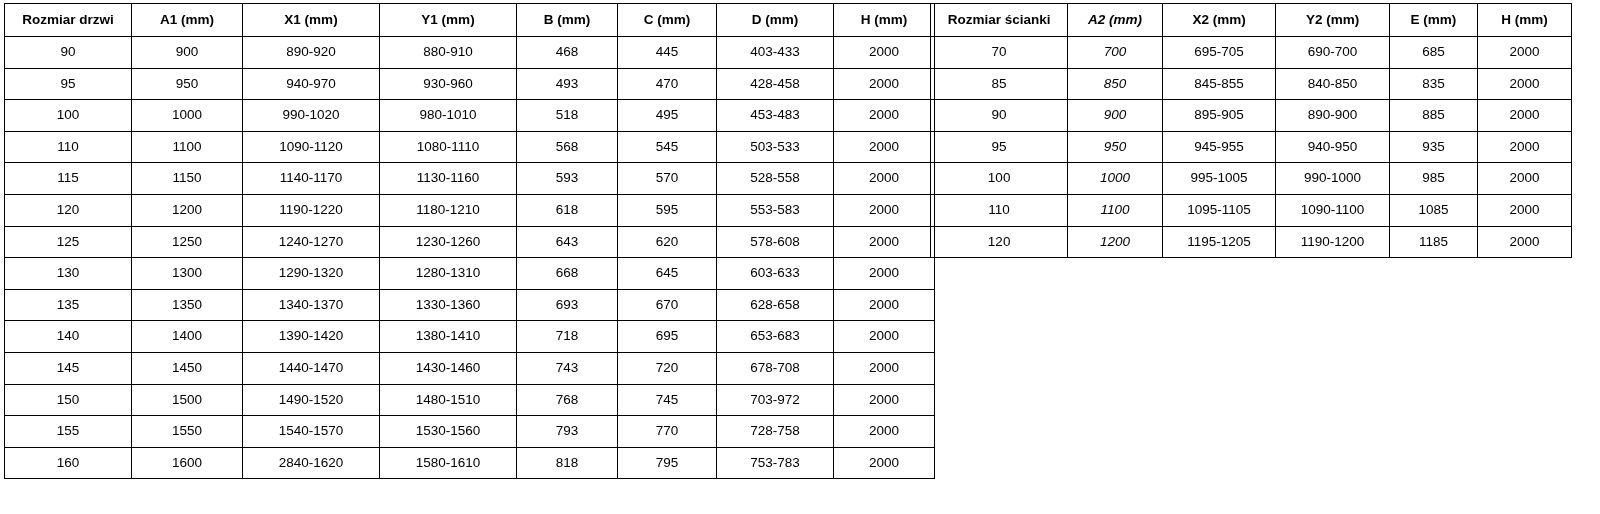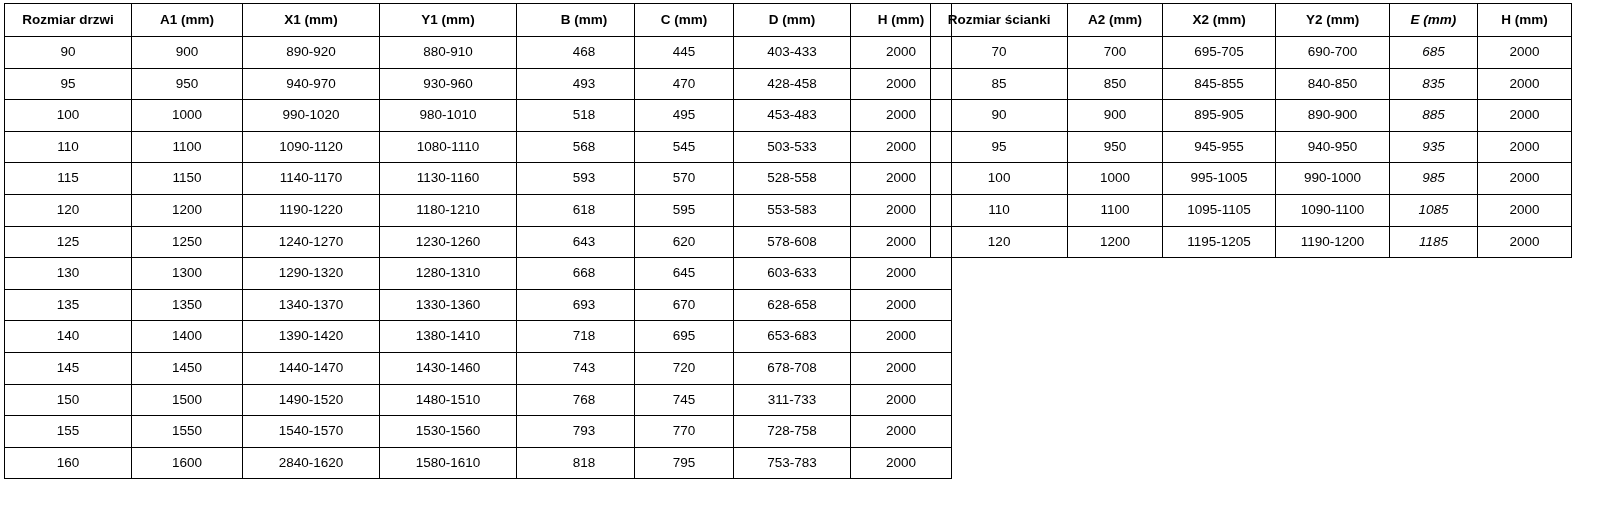--- a/index.html
+++ b/index.html
@@ -43,31 +43,31 @@
   th {
     font-weight: bold;
     height: 32px;
     line-height: 32px;
   }
   
   #doors-table th:nth-child(1), #doors-table td:nth-child(1) { width: 126px; }
   #doors-table th:nth-child(2), #doors-table td:nth-child(2) { width: 110px; }
   #doors-table th:nth-child(3), #doors-table td:nth-child(3) { width: 136px; }
   #doors-table th:nth-child(4), #doors-table td:nth-child(4) { width: 136px; }
-  #doors-table th:nth-child(5), #doors-table td:nth-child(5) { width: 100px; padding-left: 17px; }
+  #doors-table th:nth-child(5), #doors-table td:nth-child(5) { width: 100px; }
   #doors-table th:nth-child(6), #doors-table td:nth-child(6) { width: 98px; }
   #doors-table th:nth-child(7), #doors-table td:nth-child(7) { width: 116px; }
   #doors-table th:nth-child(8), #doors-table td:nth-child(8) { width: 100px; }
 
   
   #wall-table th:nth-child(1), #wall-table td:nth-child(1) { width: 140px; }
-  #wall-table th:nth-child(2), #wall-table td:nth-child(2) { width: 98px; }
+  #wall-table th:nth-child(2), #wall-table td:nth-child(2) { width: 98px; font-style: italic; }
   #wall-table th:nth-child(3), #wall-table td:nth-child(3) { width: 118px; }
   #wall-table th:nth-child(4), #wall-table td:nth-child(4) { width: 118px; }
-  #wall-table th:nth-child(5), #wall-table td:nth-child(5) { width: 92px; font-style: italic; }
+  #wall-table th:nth-child(5), #wall-table td:nth-child(5) { width: 92px; }
   #wall-table th:nth-child(6), #wall-table td:nth-child(6) { width: 98px; }
 </style>
 </head>
 <body>
 
 <div class="page">
 
   <div class="table-block" id="doors-block">
     <table id="doors-table">
       <thead>
@@ -193,21 +193,21 @@
             <td>678-708</td>
             <td>2000</td>
           </tr>
           <tr>
             <td>150</td>
             <td>1500</td>
             <td>1490-1520</td>
             <td>1480-1510</td>
             <td>768</td>
             <td>745</td>
-            <td>311-733</td>
+            <td>703-972</td>
             <td>2000</td>
           </tr>
           <tr>
             <td>155</td>
             <td>1550</td>
             <td>1540-1570</td>
             <td>1530-1560</td>
             <td>793</td>
             <td>770</td>
             <td>728-758</td>

